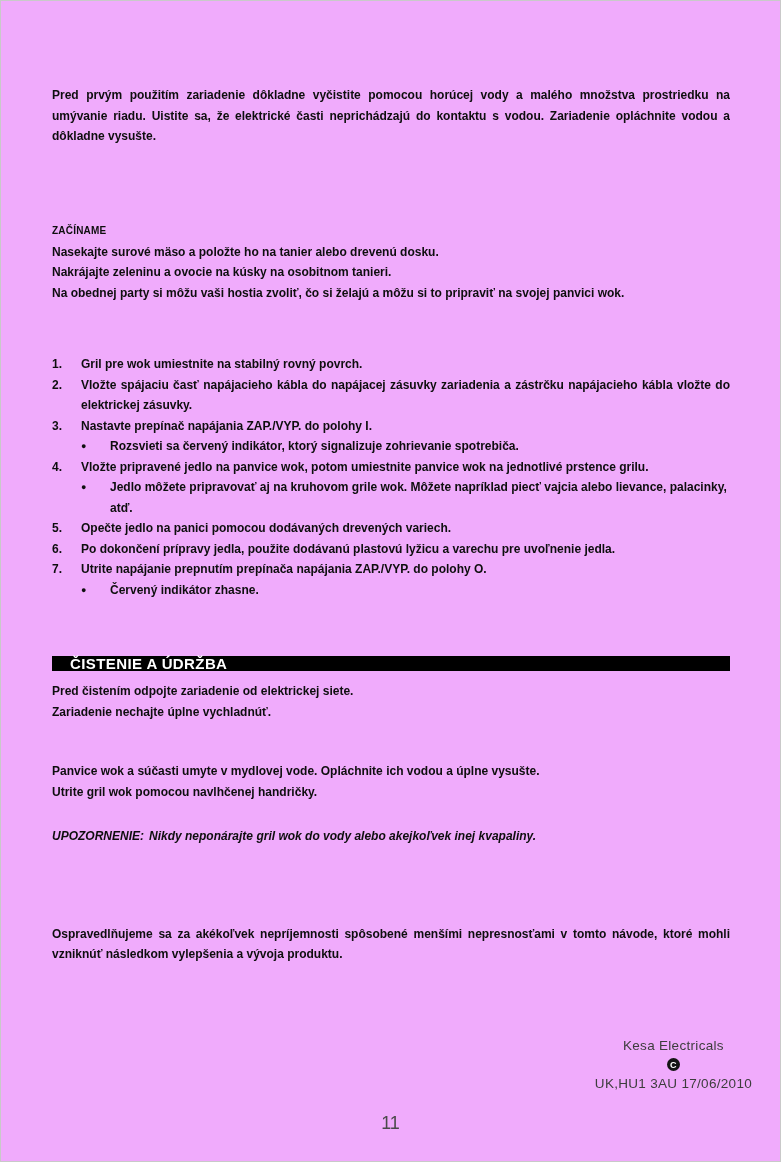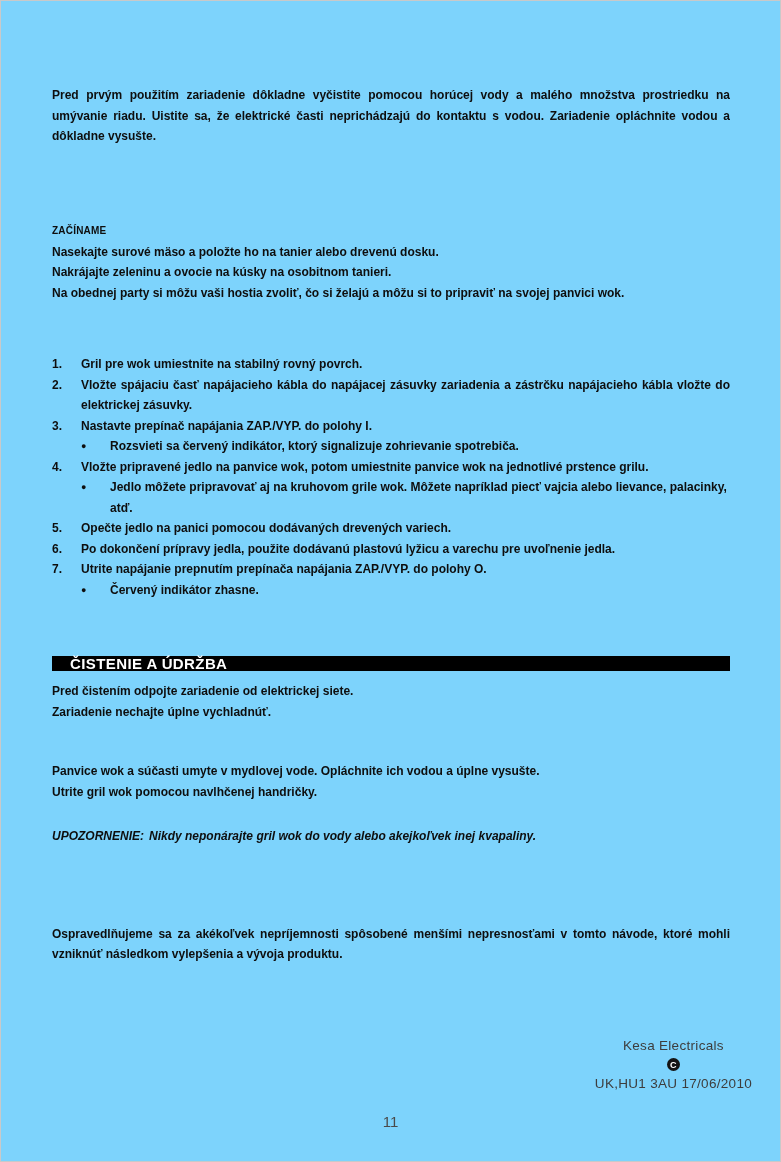--- a/index.html
+++ b/index.html
@@ -4,21 +4,21 @@
 <style>
   * { box-sizing: border-box; }
   html, body { margin: 0; padding: 0; background: #fff; }
   body {
     width: 781px; height: 1162px;
     font-family: "Liberation Sans", sans-serif;
   }
   .page {
     position: relative;
     width: 781px; height: 1162px;
-    background: #7dd3fc;
+    background: #f0abfc;
     border: 1px solid #c9c9c9;
     overflow: hidden;
   }
   .content {
     padding: 84px 50px 0 51px;
     color: #0e0e0e;
   }
   p { margin: 0; }
   .body-text, .step-num, .step-text {
     font-size: 12px;
@@ -79,21 +79,21 @@
     width: 13px; height: 13px;
     border-radius: 50%;
     background: #141414; color: #fff;
     font-size: 9px; font-weight: 700;
     align-items: center; justify-content: center;
   }
   .page-number {
     position: absolute;
     top: 1112px; left: 0; width: 100%;
     text-align: center;
-    font-size: 15px;
+    font-size: 18px;
     color: #4a4a4a;
   }
 </style>
 </head>
 <body>
 
 <div class="page">
   <div class="content">
 
     <p class="body-text justify intro">Pred prvým použitím zariadenie dôkladne vyčistite pomocou horúcej vody a malého množstva prostriedku na umývanie riadu. Uistite sa, že elektrické časti neprichádzajú do kontaktu s vodou. Zariadenie opláchnite vodou a dôkladne vysušte.</p>

